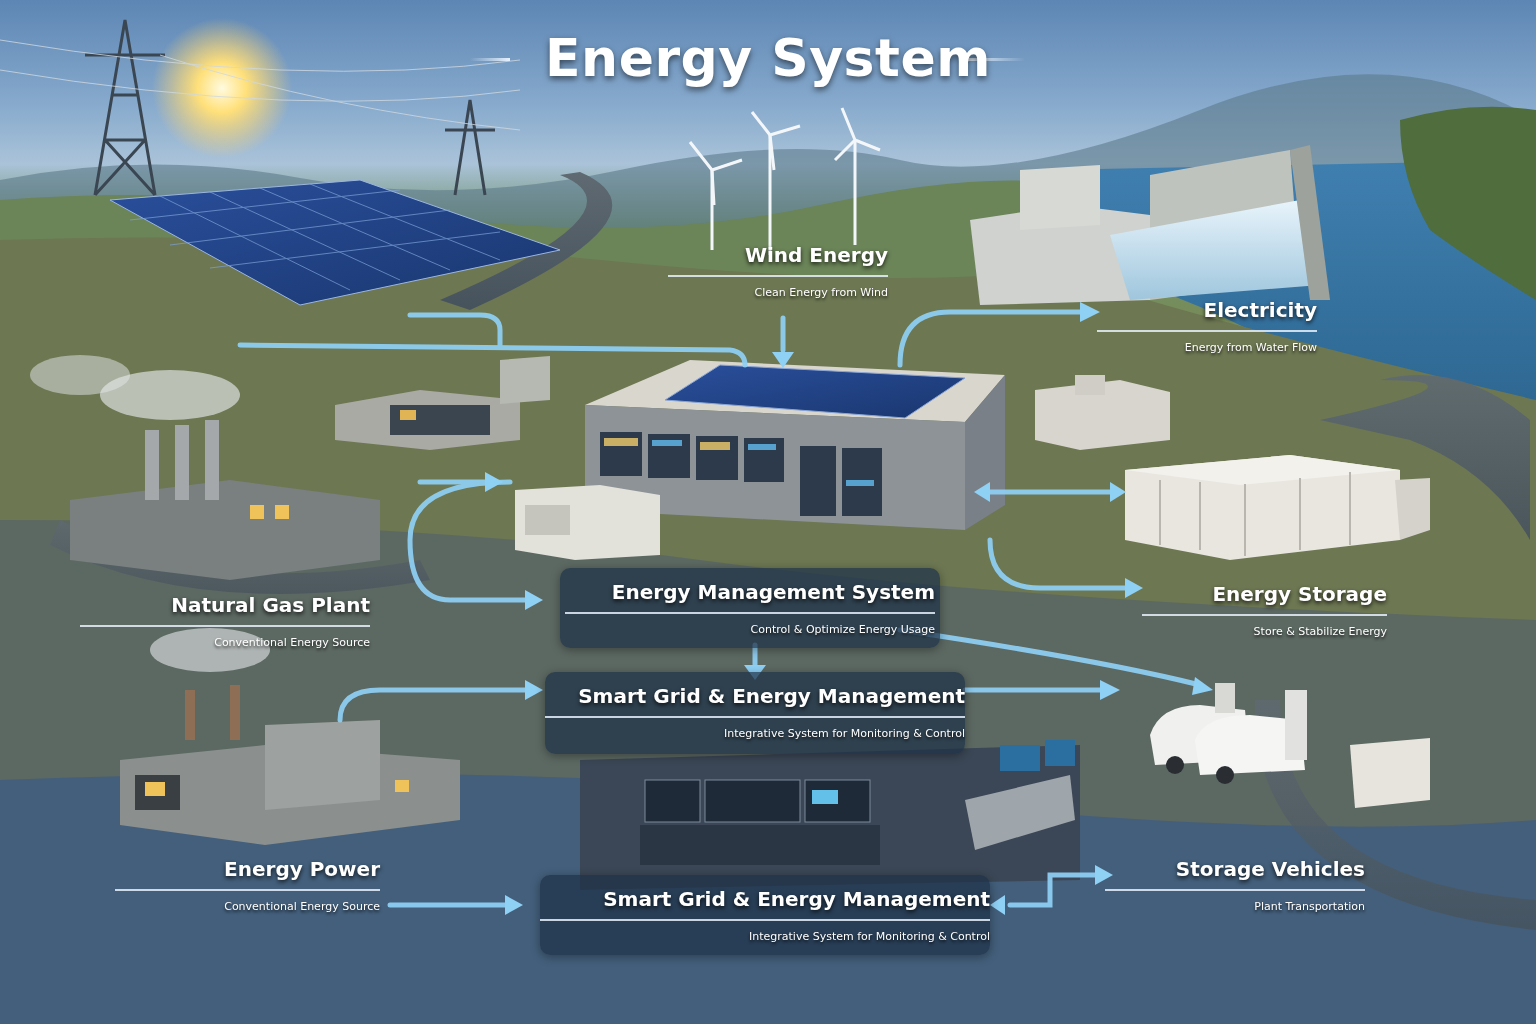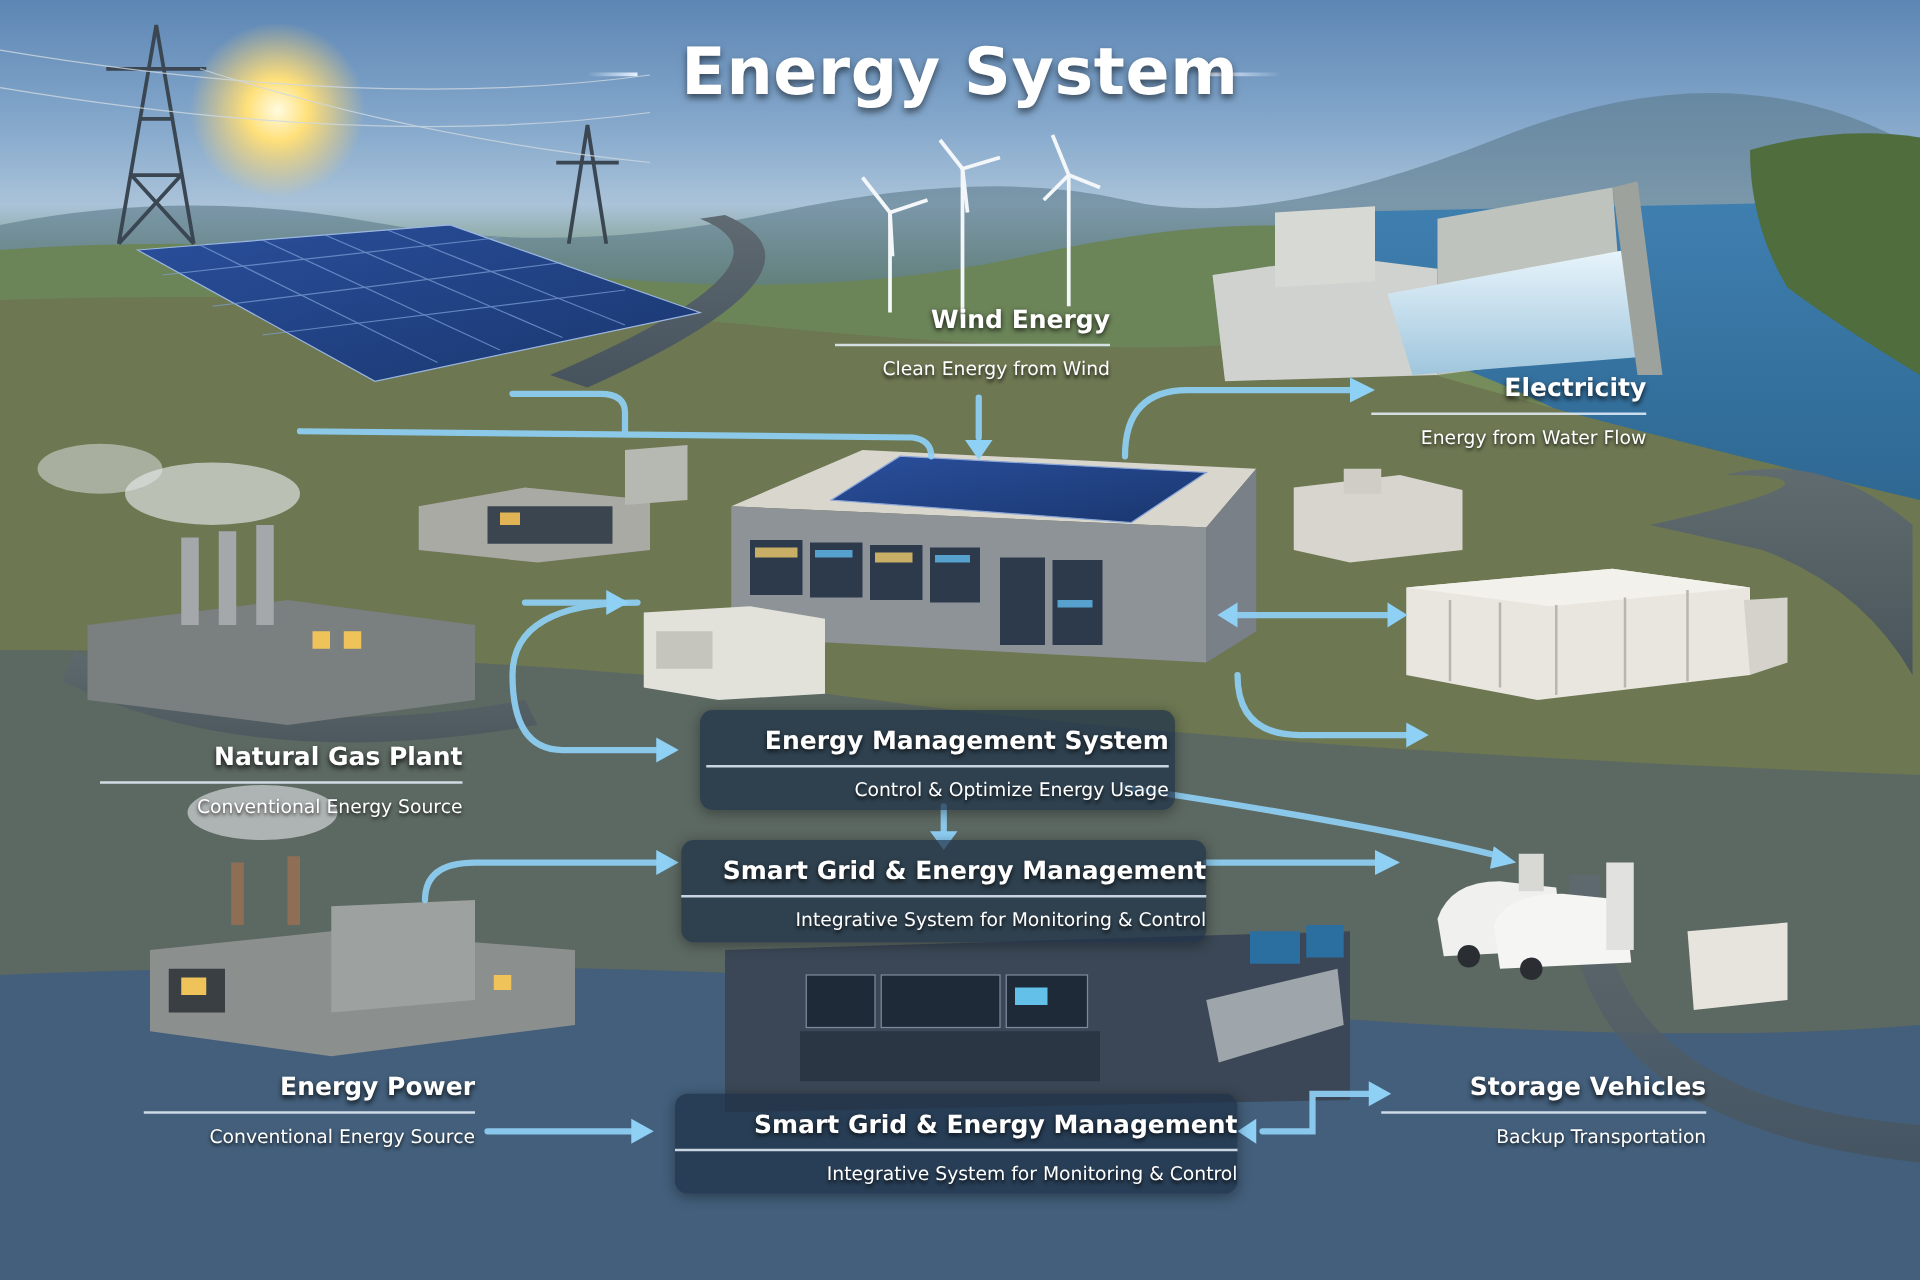--- a/index.html
+++ b/index.html
@@ -7,21 +7,21 @@
   .canvas{position:relative;width:1536px;height:1024px;overflow:hidden;
     background:linear-gradient(180deg,#5d86b4 0%,#86a9cc 10%,#aac3d9 16%,#6f8f6a 22%,#7a8a52 35%,#6f7d55 50%,#5e6c60 62%,#4d6478 75%,#3e5f86 88%,#3a5c85 100%);}
   .layer{position:absolute;left:0;top:0;width:1536px;height:1024px;}
   .title-wrap{position:absolute;left:0;top:28px;width:1536px;text-align:center;}
   .title{display:inline-block;color:#fff;font-weight:bold;font-size:52px;letter-spacing:0.5px;
     text-shadow:0 3px 6px rgba(0,0,0,.55);}
   .title-line{position:absolute;top:58px;height:3px;background:linear-gradient(90deg,rgba(255,255,255,0),#e8f2ff);}
   .label{position:absolute;text-align:right;color:#fff;}
   .label .h{font-weight:bold;font-size:20px;text-shadow:0 2px 4px rgba(0,0,0,.8);white-space:nowrap;}
   .label .rule{height:2px;background:rgba(230,240,250,.85);margin:8px 0 9px 0;}
-  .label .s{font-size:15px;text-shadow:0 2px 3px rgba(0,0,0,.8);white-space:nowrap;}
+  .label .s{font-size:11px;text-shadow:0 2px 3px rgba(0,0,0,.8);white-space:nowrap;}
   .panel{position:absolute;background:rgba(30,50,72,.72);border-radius:10px;box-shadow:0 2px 10px rgba(0,0,0,.35);}
 </style>
 </head>
 <body>
 
 <div class="canvas">
 
   <svg class="layer" viewBox="0 0 1536 1024">
     <defs>
       <radialGradient id="sun" cx="0.5" cy="0.5" r="0.5">
@@ -264,20 +264,25 @@
     <div class="rule"></div>
     <div class="s">Conventional Energy Source</div>
   </div>
 
   <div class="label" style="left:565px;top:580px;width:370px;">
     <div class="h">Energy Management System</div>
     <div class="rule"></div>
     <div class="s">Control &amp; Optimize Energy Usage</div>
   </div>
 
+  <div class="label" style="left:1142px;top:582px;width:245px;">
+    <div class="h">Energy Storage</div>
+    <div class="rule"></div>
+    <div class="s">Store &amp; Stabilize Energy</div>
+  </div>
 
   <div class="label" style="left:545px;top:684px;width:420px;">
     <div class="h">Smart Grid &amp; Energy Management</div>
     <div class="rule"></div>
     <div class="s">Integrative System for Monitoring &amp; Control</div>
   </div>
 
   <div class="label" style="left:115px;top:857px;width:265px;">
     <div class="h">Energy Power</div>
     <div class="rule"></div>
@@ -286,16 +291,16 @@
 
   <div class="label" style="left:540px;top:887px;width:450px;">
     <div class="h">Smart Grid &amp; Energy Management</div>
     <div class="rule"></div>
     <div class="s">Integrative System for Monitoring &amp; Control</div>
   </div>
 
   <div class="label" style="left:1105px;top:857px;width:260px;">
     <div class="h">Storage Vehicles</div>
     <div class="rule"></div>
-    <div class="s">Backup Transportation</div>
+    <div class="s">Plant Transportation</div>
   </div>
 
 </div>
 
 </body></html>

